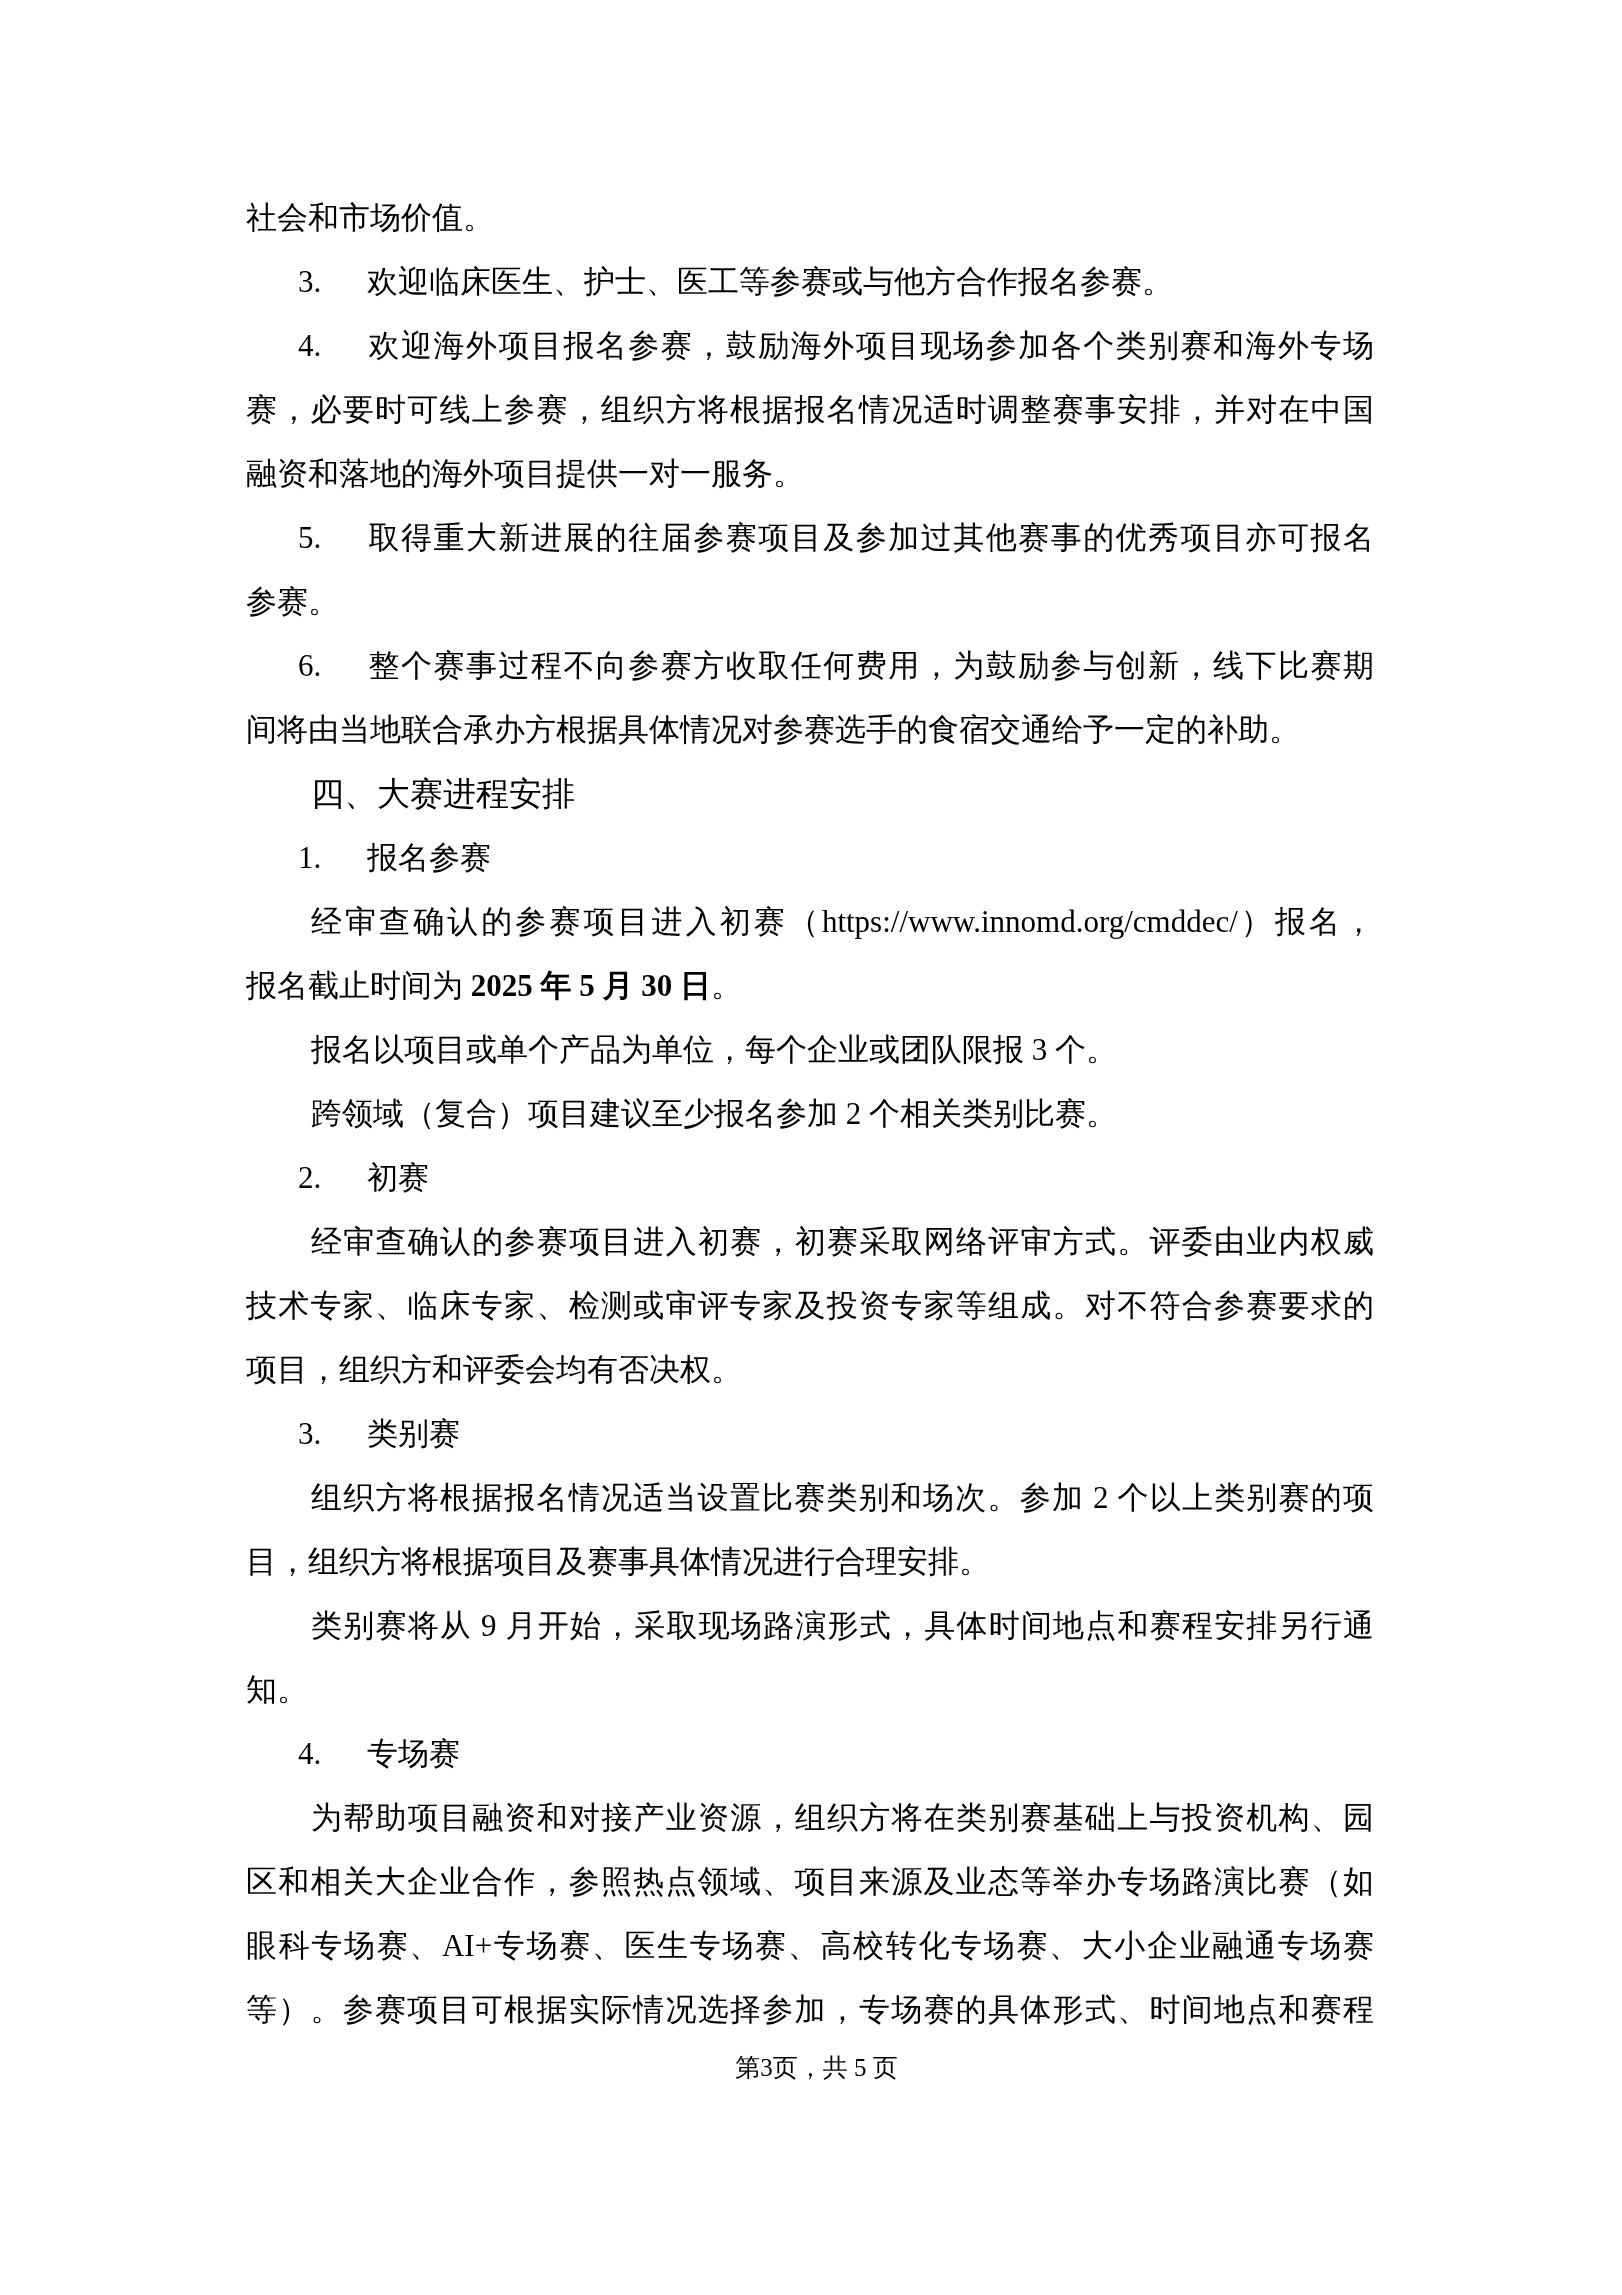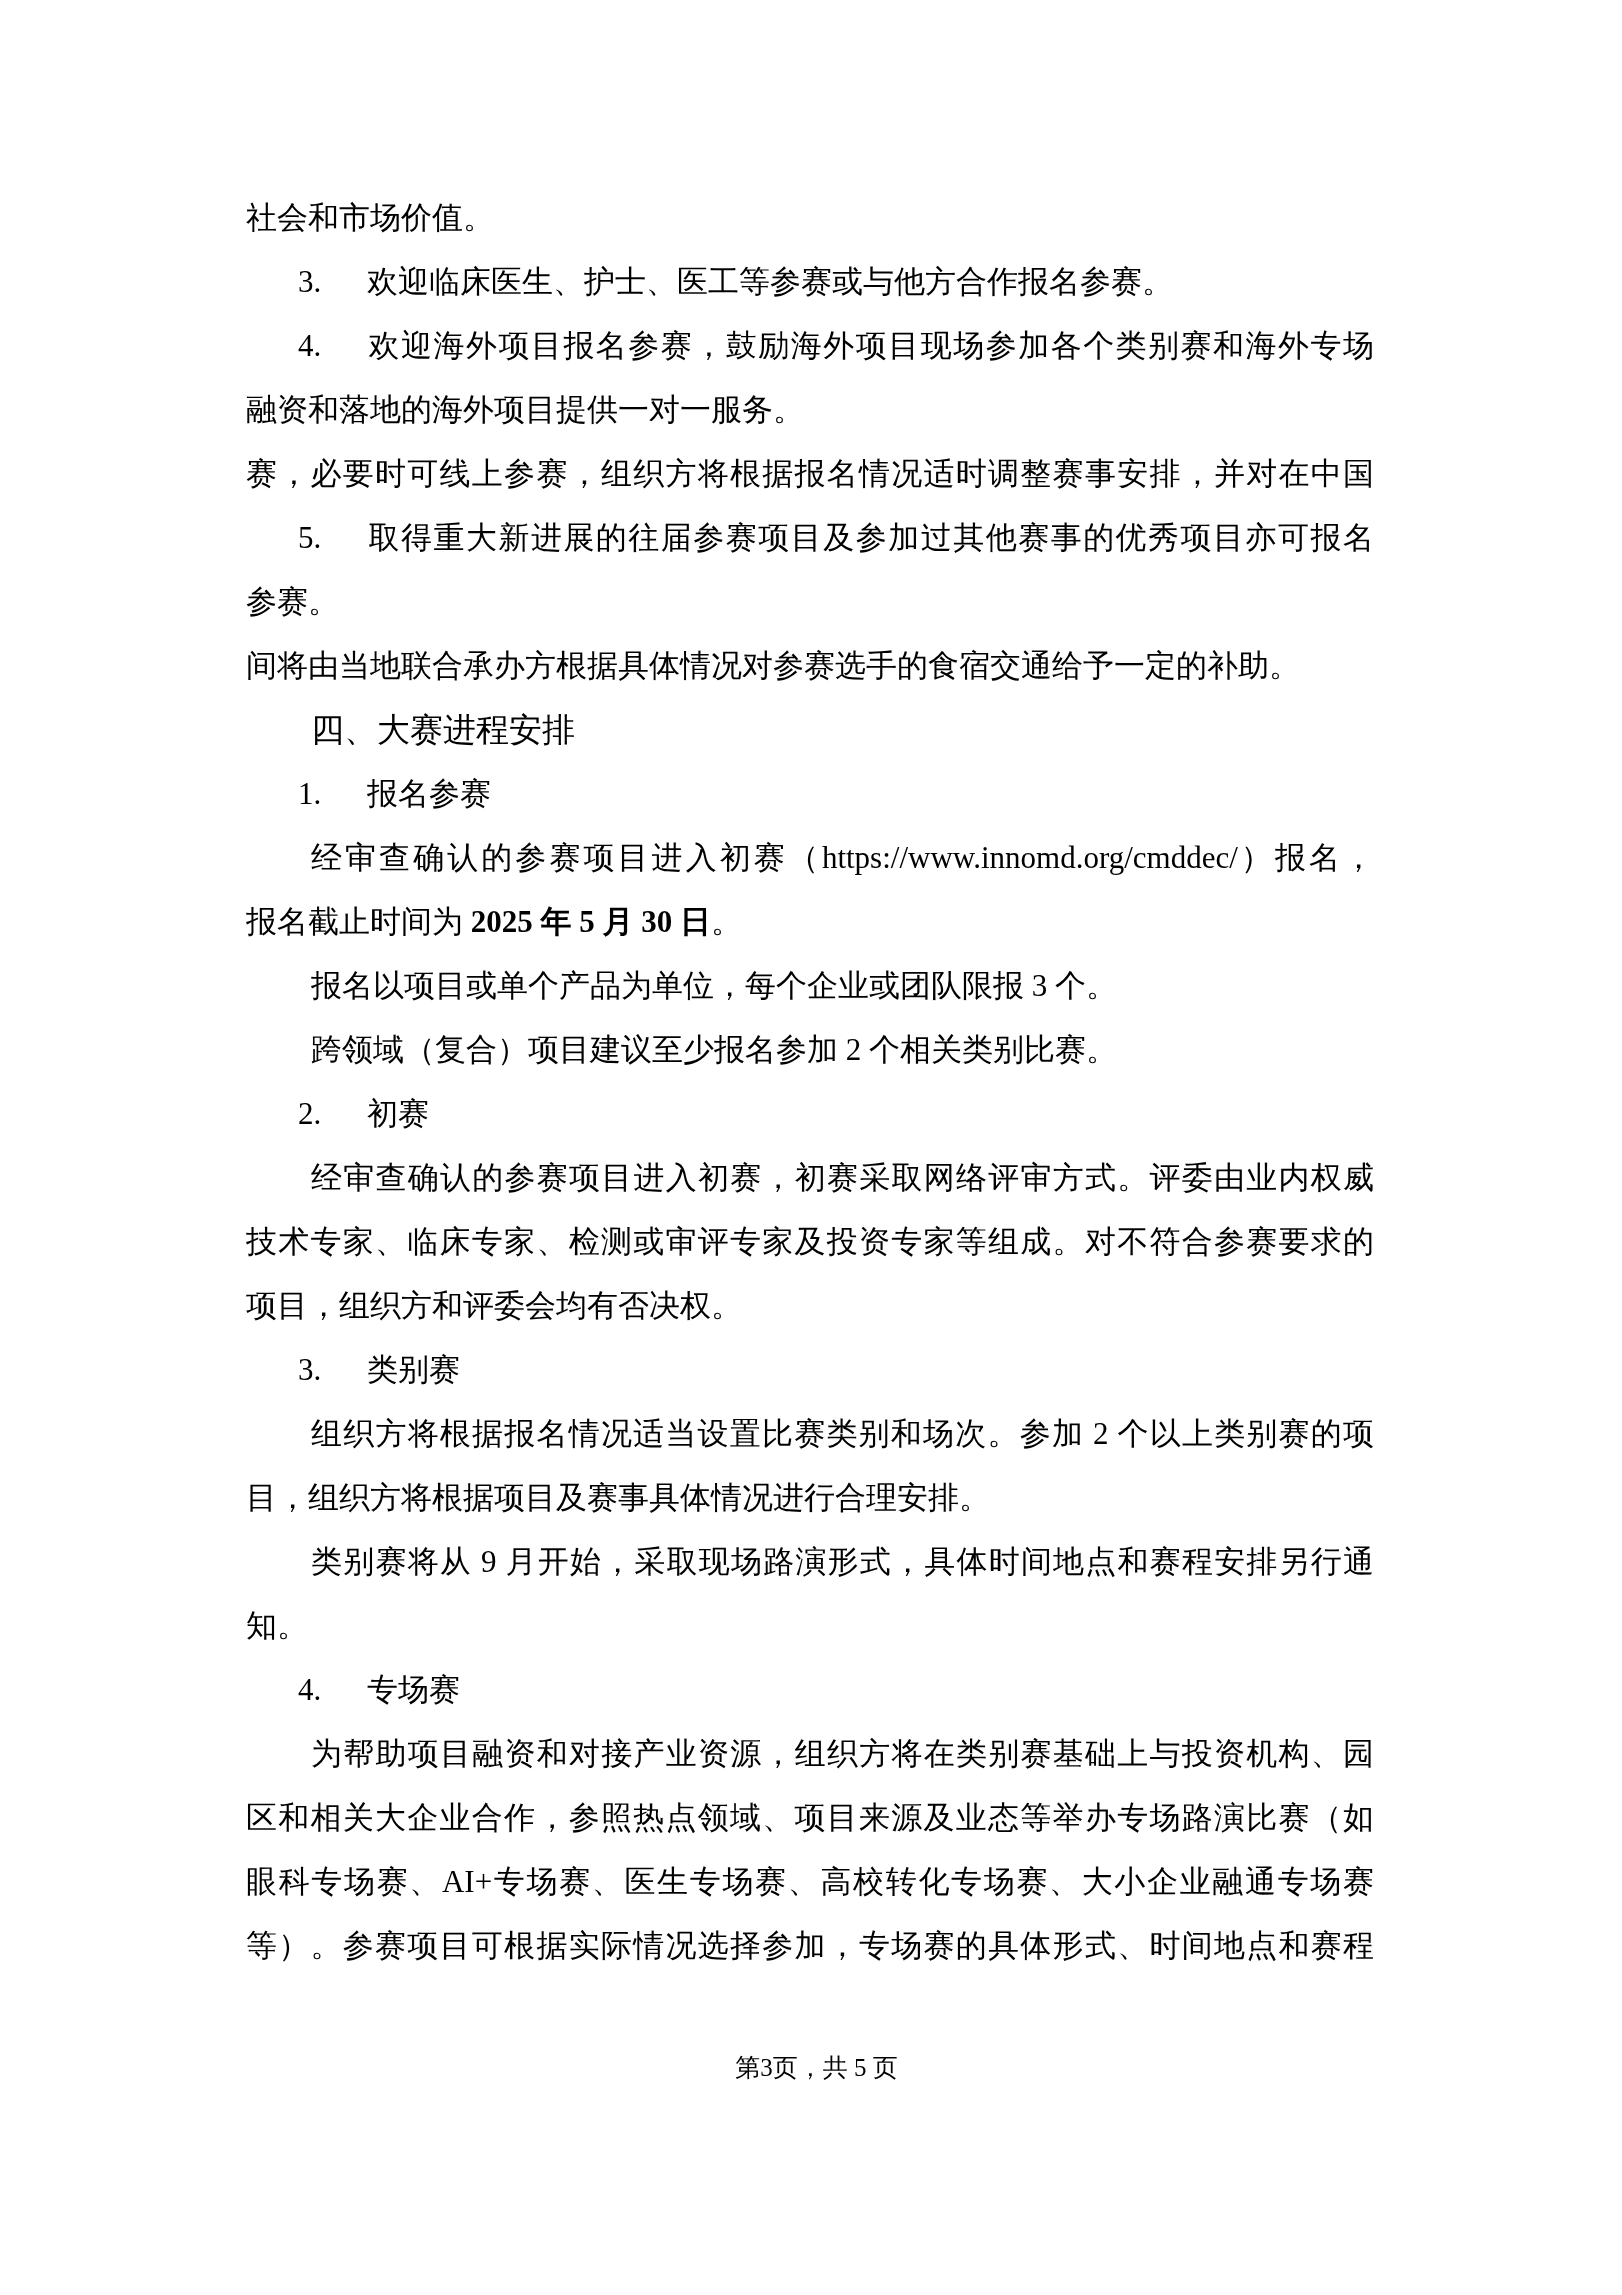--- a/index.html
+++ b/index.html
@@ -56,24 +56,25 @@
   }
 </style>
 </head>
 <body>
 
 <div class="page">
   <div class="content">
       <div class="line"><span>社会和市场价值。</span></div>
       <div class="line numline"><span class="num">3.</span><span>欢迎临床医生、护士、医工等参赛或与他方合作报名参赛。</span></div>
       <div class="line numline just"><span class="num">4.</span><span>欢迎海外项目报名参赛，鼓励海外项目现场参加各个类别赛和海外专场</span></div>
+      <div class="line just"><span>赛，必要时可线上参赛，组织方将根据报名情况适时调整赛事安排，并对在中国</span></div>
       <div class="line"><span>融资和落地的海外项目提供一对一服务。</span></div>
-      <div class="line just"><span>赛，必要时可线上参赛，组织方将根据报名情况适时调整赛事安排，并对在中国</span></div>
       <div class="line numline just"><span class="num">5.</span><span>取得重大新进展的往届参赛项目及参加过其他赛事的优秀项目亦可报名</span></div>
       <div class="line"><span>参赛。</span></div>
+      <div class="line numline just"><span class="num">6.</span><span>整个赛事过程不向参赛方收取任何费用，为鼓励参与创新，线下比赛期</span></div>
       <div class="line"><span>间将由当地联合承办方根据具体情况对参赛选手的食宿交通给予一定的补助。</span></div>
       <div class="line heading"><span>四、大赛进程安排</span></div>
       <div class="line numline"><span class="num">1.</span><span>报名参赛</span></div>
       <div class="line indent just"><span>经审查确认的参赛项目进入初赛（</span><span class="latin">https://www.innomd.org/cmddec/</span><span>）报名，</span></div>
       <div class="line"><span>报名截止时间为 </span><span class="bold">2025 年 5 月 30 日</span><span>。</span></div>
       <div class="line indent"><span>报名以项目或单个产品为单位，每个企业或团队限报 3 个。</span></div>
       <div class="line indent"><span>跨领域（复合）项目建议至少报名参加 2 个相关类别比赛。</span></div>
       <div class="line numline"><span class="num">2.</span><span>初赛</span></div>
       <div class="line indent just"><span>经审查确认的参赛项目进入初赛，初赛采取网络评审方式。评委由业内权威</span></div>
       <div class="line just"><span>技术专家、临床专家、检测或审评专家及投资专家等组成。对不符合参赛要求的</span></div>

